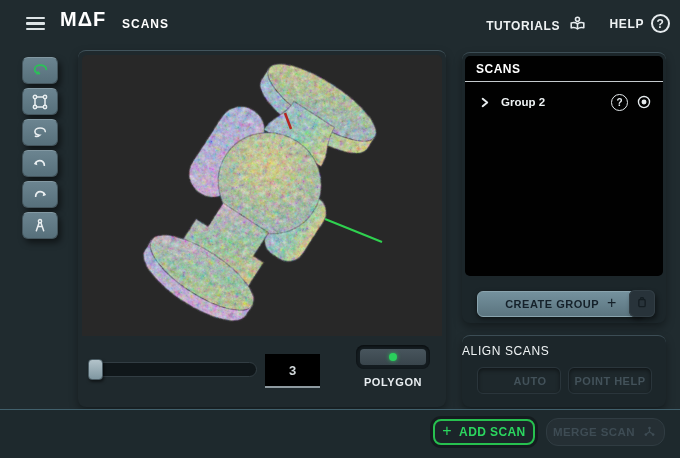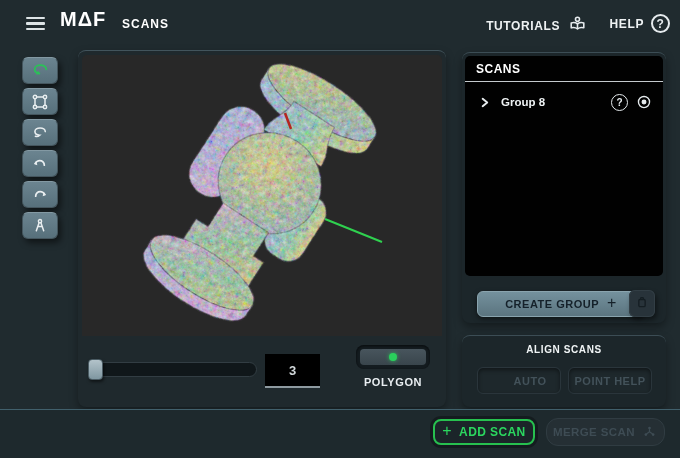--- a/index.html
+++ b/index.html
@@ -56,21 +56,21 @@
   .qcirc-sm{display:inline-flex;align-items:center;justify-content:center;width:17px;height:17px;border:1.6px solid #e6ebee;border-radius:50%;font-size:10px;font-weight:700;color:#e6ebee;cursor:pointer;}
   .eyebtn{display:flex;cursor:pointer;color:#e6ebee;}
   .creategroup{position:absolute;left:15px;top:238px;width:168px;height:26px;border-radius:6px;
     background:linear-gradient(180deg,#74919d,#5b747f);border:1px solid #8aa4ae;box-shadow:0 2px 5px rgba(0,0,0,.5);
     color:#15212a;font-size:11px;font-weight:700;letter-spacing:.5px;display:flex;align-items:center;justify-content:center;gap:8px;cursor:pointer;}
   .creategroup .plus{font-size:16px;font-weight:400;margin-top:-2px;}
   .trashbtn{position:absolute;left:167px;top:237px;width:26px;height:27px;border-radius:6px;background:#28333a;
     box-shadow:inset 0 0 0 1px #323e45,2px 3px 5px rgba(0,0,0,.45);display:flex;align-items:center;justify-content:center;color:#151e23;cursor:pointer;}
 
   .alignpanel{position:absolute;left:462px;top:335px;width:204px;height:72px;background:#1c262a;border-radius:8px;border-top:1px solid #3c4d55;box-shadow:0 4px 8px rgba(0,0,0,.35);}
-  .align-title{position:absolute;left:0;top:8px;width:100%;text-align:center;color:#f0f4f5;font-size:10px;font-weight:700;letter-spacing:.6px;}
+  .align-title{position:absolute;left:0;top:8px;width:100%;color:#f0f4f5;font-size:12px;font-weight:400;letter-spacing:.6px;}
   .alignbtn{position:absolute;top:31px;height:27px;border-radius:6px;background:#1e282c;border:1px solid #2a353b;
     box-shadow:inset 0 2px 4px rgba(0,0,0,.45);color:#43525a;font-size:11px;font-weight:700;letter-spacing:.5px;
     display:flex;align-items:center;justify-content:center;cursor:pointer;}
   .btn-auto{left:15px;width:84px;padding-left:22px;}
   .btn-pointpick{left:106px;width:84px;}
 
   
   .footer-sep{position:absolute;left:0;top:409px;width:680px;height:1px;background:#41606c;}
   .footerbar{position:absolute;left:0;top:410px;width:680px;height:48px;background:#1e292d;}
   .addscan{position:absolute;left:433px;top:9px;width:102px;height:26px;border-radius:8px;background:#1b2529;
@@ -239,21 +239,21 @@
 
   <div class="scanspanel">
     <div class="scanlist">
       <div class="scanlist-header">SCANS</div>
       <div class="grouprow">
         <span class="chev">
           <svg width="11" height="11" viewBox="0 0 12 12" fill="none" stroke="currentColor" stroke-width="2.1" stroke-linecap="round" stroke-linejoin="round">
             <path d="M4 2 L9 6 L4 10"></path>
           </svg>
         </span>
-        <span class="glabel">Group 8</span>
+        <span class="glabel">Group 2</span>
         <span class="ricons">
           <span class="qcirc-sm">?</span>
           <span class="eyebtn">
             <svg width="18" height="18" viewBox="0 0 24 24" fill="none" stroke="currentColor" stroke-width="1.8">
               <circle cx="12" cy="12" r="7.4"></circle>
               <circle cx="12" cy="12" r="2.4" fill="currentColor"></circle>
             </svg>
           </span>
         </span>
       </div>

